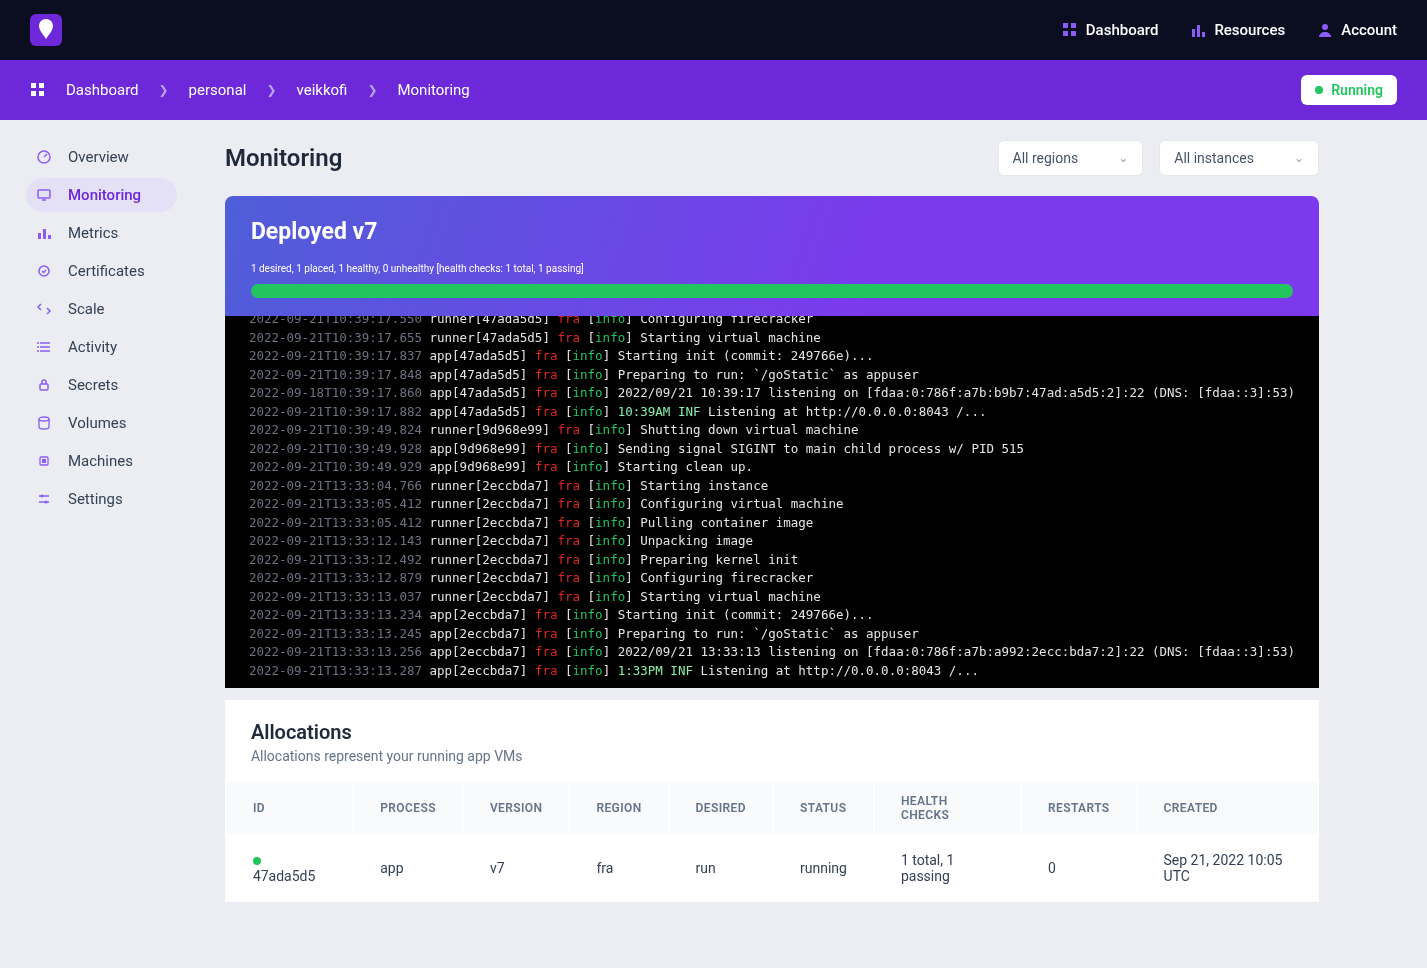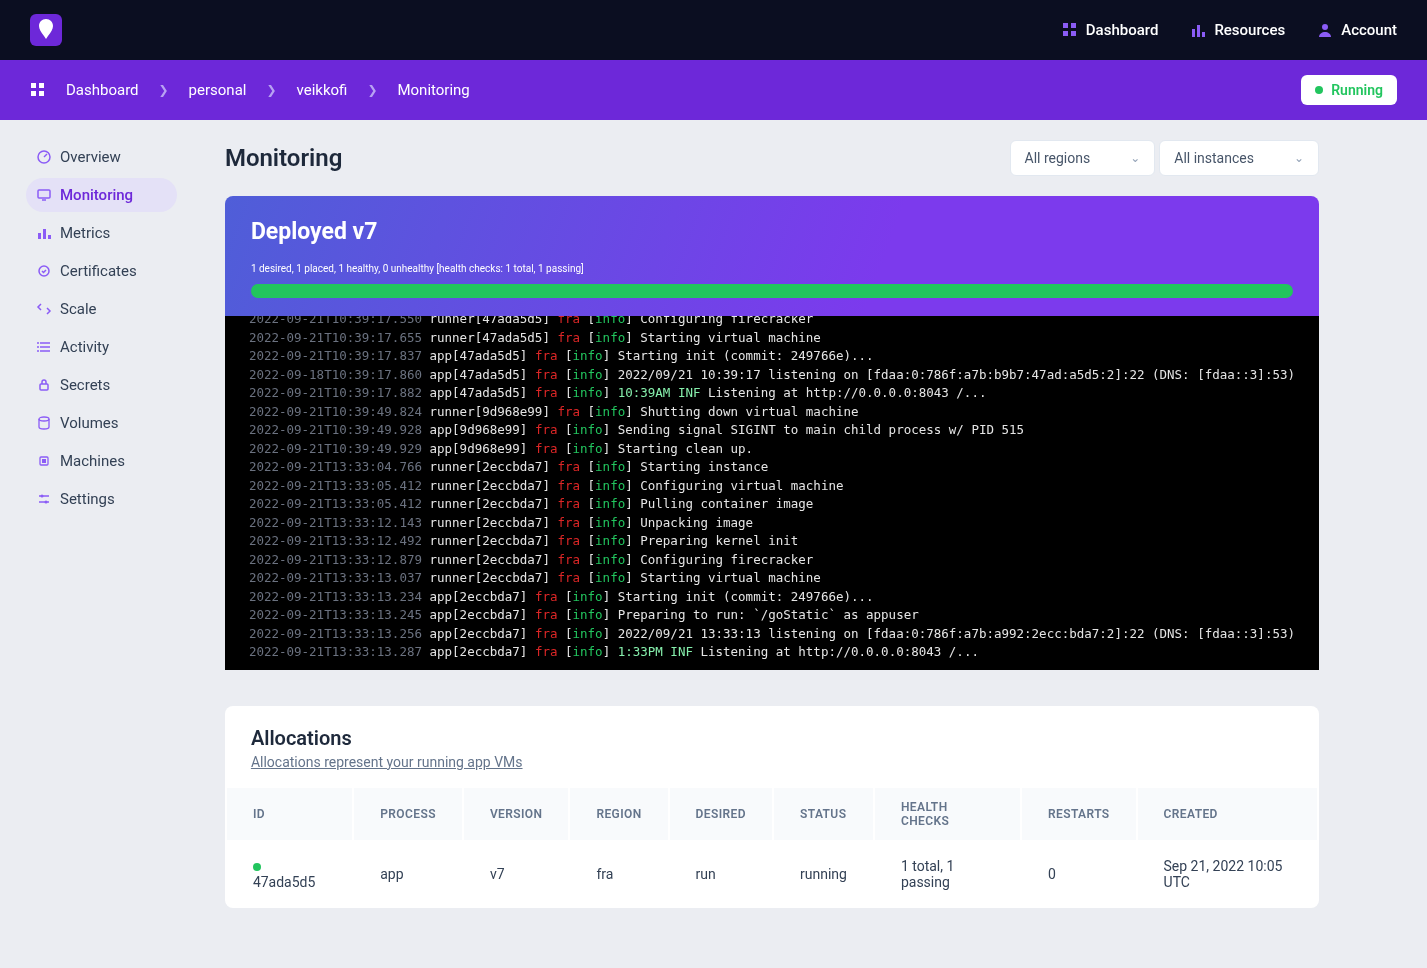--- a/index.html
+++ b/index.html
@@ -10,47 +10,47 @@
 .topnav-item { display: flex; align-items: center; gap: 8px; color: #fff; font-size: 15px; font-weight: 500; cursor: pointer; }
 .icon { width: 16px; height: 16px; display: inline-flex; align-items: center; justify-content: center; }
 .breadcrumbs { background: #6d28d9; height: 60px; display: flex; align-items: center; padding: 0 30px; color: #fff; justify-content: space-between; }
 .crumbs { display: flex; align-items: center; gap: 20px; font-size: 15px; }
 .crumbs .chevron { color: #b8a2f3; font-size: 12px; }
 .crumb { cursor: pointer; }
 .status-badge { background: #fff; color: #22c55e; padding: 7px 14px; border-radius: 6px; font-weight: 600; font-size: 14px; display: flex; align-items: center; gap: 8px; }
 .status-dot { width: 8px; height: 8px; background: #22c55e; border-radius: 50%; }
 .content { display: flex; }
 .sidebar { width: 200px; padding: 20px 18px 20px 26px; }
-.side-item { display: flex; align-items: center; gap: 8px; padding: 8px 10px; border-radius: 20px; color: #334155; font-size: 15px; cursor: pointer; margin-bottom: 4px; }
+.side-item { display: flex; align-items: center; gap: 16px; padding: 8px 10px; border-radius: 20px; color: #334155; font-size: 15px; cursor: pointer; margin-bottom: 4px; }
 .side-item.active { background: #e4e1f7; color: #6d28d9; font-weight: 500; }
 .side-icon { width: 16px; height: 16px; display: flex; align-items: center; justify-content: center; }
 .main { flex: 1; padding: 20px 108px 20px 30px; }
 .page-header { display: flex; justify-content: space-between; align-items: center; margin-bottom: 20px; }
 .page-title { font-size: 24px; font-weight: 600; color: #1e293b; }
-.filters { display: flex; gap: 4px; }
+.filters { display: flex; gap: 16px; }
 .select { background: #fff; border: 1px solid #e2e8f0; border-radius: 6px; padding: 9px 14px; font-size: 14px; display: flex; align-items: center; gap: 40px; cursor: pointer; color: #475569; }
 .select .chev { color: #94a3b8; font-size: 12px; }
 .deploy-card { background: linear-gradient(110deg, #4f5ed8 0%, #7c3aed 60%, #7c3aed 100%); color: #fff; padding: 22px 26px 18px; border-radius: 8px 8px 0 0; }
 .deploy-title { font-size: 23px; font-weight: 700; margin-bottom: 18px; }
 .deploy-sub { font-size: 15px; margin-bottom: 26px; }
 .deploy-status { font-size: 10px; margin-bottom: 10px; }
 .progress { height: 14px; background: #22c55e; border-radius: 7px; }
 .terminal { background: #000; padding: 4px 0 8px 0; font-family: "SF Mono", Menlo, Consolas, monospace; font-size: 12.5px; line-height: 18.5px; overflow: hidden; }
 .log-line { white-space: pre; padding: 0 24px; }
 .ts { color: #6b7280; }
 .src { color: #e5e5e5; }
 .reg { color: #dc2626; }
 .lvl { color: #22c55e; }
 .brk { color: #e5e5e5; }
 .msg { color: #e5e5e5; }
 .msg-dim { color: #86efac; }
-.alloc-card { background: #fff; border-radius: 8px; margin-top: 36px; overflow: hidden; }
+.alloc-card { background: #fff; border-radius: 0; margin-top: 12px; overflow: hidden; }
 .alloc-head { padding: 20px 26px 16px; }
 .alloc-title { font-size: 20px; font-weight: 600; margin-bottom: 4px; }
-.alloc-sub { font-size: 14px; color: #64748b; text-decoration: underline; }
+.alloc-sub { font-size: 14px; color: #64748b; }
 .alloc-table { width: 100%; }
 .alloc-th { background: #f8fafc; padding: 12px 26px; font-size: 12px; color: #64748b; font-weight: 600; letter-spacing: 0.4px; text-align: left; }
 .alloc-td { padding: 16px 26px; font-size: 14px; color: #334155; }
 .row-dot { width: 8px; height: 8px; background: #22c55e; border-radius: 50%; display: inline-block; margin-right: 6px; }
 svg { display: block; }
 </style>
 </head>
 <body>
 
 <div class="topbar">
@@ -232,20 +232,21 @@
     <div class="deploy-card">
       <div class="deploy-title">Deployed v7</div>
       <div class="deploy-status">1 desired, 1 placed, 1 healthy, 0 unhealthy [health checks: 1 total, 1 passing]</div>
       <div class="progress"></div>
     </div>
 
     <div class="terminal" id="terminal">
         <div class="log-line" style="margin-top: -10px;"><span class="ts">2022-09-21T10:39:17.550</span> <span class="src">runner[47ada5d5]</span> <span class="reg">fra</span> <span class="brk">[</span><span class="lvl">info</span><span class="brk">]</span> <span class="msg">Configuring firecracker</span></div>
         <div class="log-line"><span class="ts">2022-09-21T10:39:17.655</span> <span class="src">runner[47ada5d5]</span> <span class="reg">fra</span> <span class="brk">[</span><span class="lvl">info</span><span class="brk">]</span> <span class="msg">Starting virtual machine</span></div>
         <div class="log-line"><span class="ts">2022-09-21T10:39:17.837</span> <span class="src">app[47ada5d5]</span> <span class="reg">fra</span> <span class="brk">[</span><span class="lvl">info</span><span class="brk">]</span> <span class="msg">Starting init (commit: 249766e)...</span></div>
+        <div class="log-line"><span class="ts">2022-09-21T10:39:17.848</span> <span class="src">app[47ada5d5]</span> <span class="reg">fra</span> <span class="brk">[</span><span class="lvl">info</span><span class="brk">]</span> <span class="msg">Preparing to run: `/goStatic` as appuser</span></div>
         <div class="log-line"><span class="ts">2022-09-18T10:39:17.860</span> <span class="src">app[47ada5d5]</span> <span class="reg">fra</span> <span class="brk">[</span><span class="lvl">info</span><span class="brk">]</span> <span class="msg">2022/09/21 10:39:17 listening on [fdaa:0:786f:a7b:b9b7:47ad:a5d5:2]:22 (DNS: [fdaa::3]:53)</span></div>
         <div class="log-line"><span class="ts">2022-09-21T10:39:17.882</span> <span class="src">app[47ada5d5]</span> <span class="reg">fra</span> <span class="brk">[</span><span class="lvl">info</span><span class="brk">]</span> <span class="msg-dim">10:39AM INF </span><span class="msg">Listening at http://0.0.0.0:8043 /...</span></div>
         <div class="log-line"><span class="ts">2022-09-21T10:39:49.824</span> <span class="src">runner[9d968e99]</span> <span class="reg">fra</span> <span class="brk">[</span><span class="lvl">info</span><span class="brk">]</span> <span class="msg">Shutting down virtual machine</span></div>
         <div class="log-line"><span class="ts">2022-09-21T10:39:49.928</span> <span class="src">app[9d968e99]</span> <span class="reg">fra</span> <span class="brk">[</span><span class="lvl">info</span><span class="brk">]</span> <span class="msg">Sending signal SIGINT to main child process w/ PID 515</span></div>
         <div class="log-line"><span class="ts">2022-09-21T10:39:49.929</span> <span class="src">app[9d968e99]</span> <span class="reg">fra</span> <span class="brk">[</span><span class="lvl">info</span><span class="brk">]</span> <span class="msg">Starting clean up.</span></div>
         <div class="log-line"><span class="ts">2022-09-21T13:33:04.766</span> <span class="src">runner[2eccbda7]</span> <span class="reg">fra</span> <span class="brk">[</span><span class="lvl">info</span><span class="brk">]</span> <span class="msg">Starting instance</span></div>
         <div class="log-line"><span class="ts">2022-09-21T13:33:05.412</span> <span class="src">runner[2eccbda7]</span> <span class="reg">fra</span> <span class="brk">[</span><span class="lvl">info</span><span class="brk">]</span> <span class="msg">Configuring virtual machine</span></div>
         <div class="log-line"><span class="ts">2022-09-21T13:33:05.412</span> <span class="src">runner[2eccbda7]</span> <span class="reg">fra</span> <span class="brk">[</span><span class="lvl">info</span><span class="brk">]</span> <span class="msg">Pulling container image</span></div>
         <div class="log-line"><span class="ts">2022-09-21T13:33:12.143</span> <span class="src">runner[2eccbda7]</span> <span class="reg">fra</span> <span class="brk">[</span><span class="lvl">info</span><span class="brk">]</span> <span class="msg">Unpacking image</span></div>
         <div class="log-line"><span class="ts">2022-09-21T13:33:12.492</span> <span class="src">runner[2eccbda7]</span> <span class="reg">fra</span> <span class="brk">[</span><span class="lvl">info</span><span class="brk">]</span> <span class="msg">Preparing kernel init</span></div>

